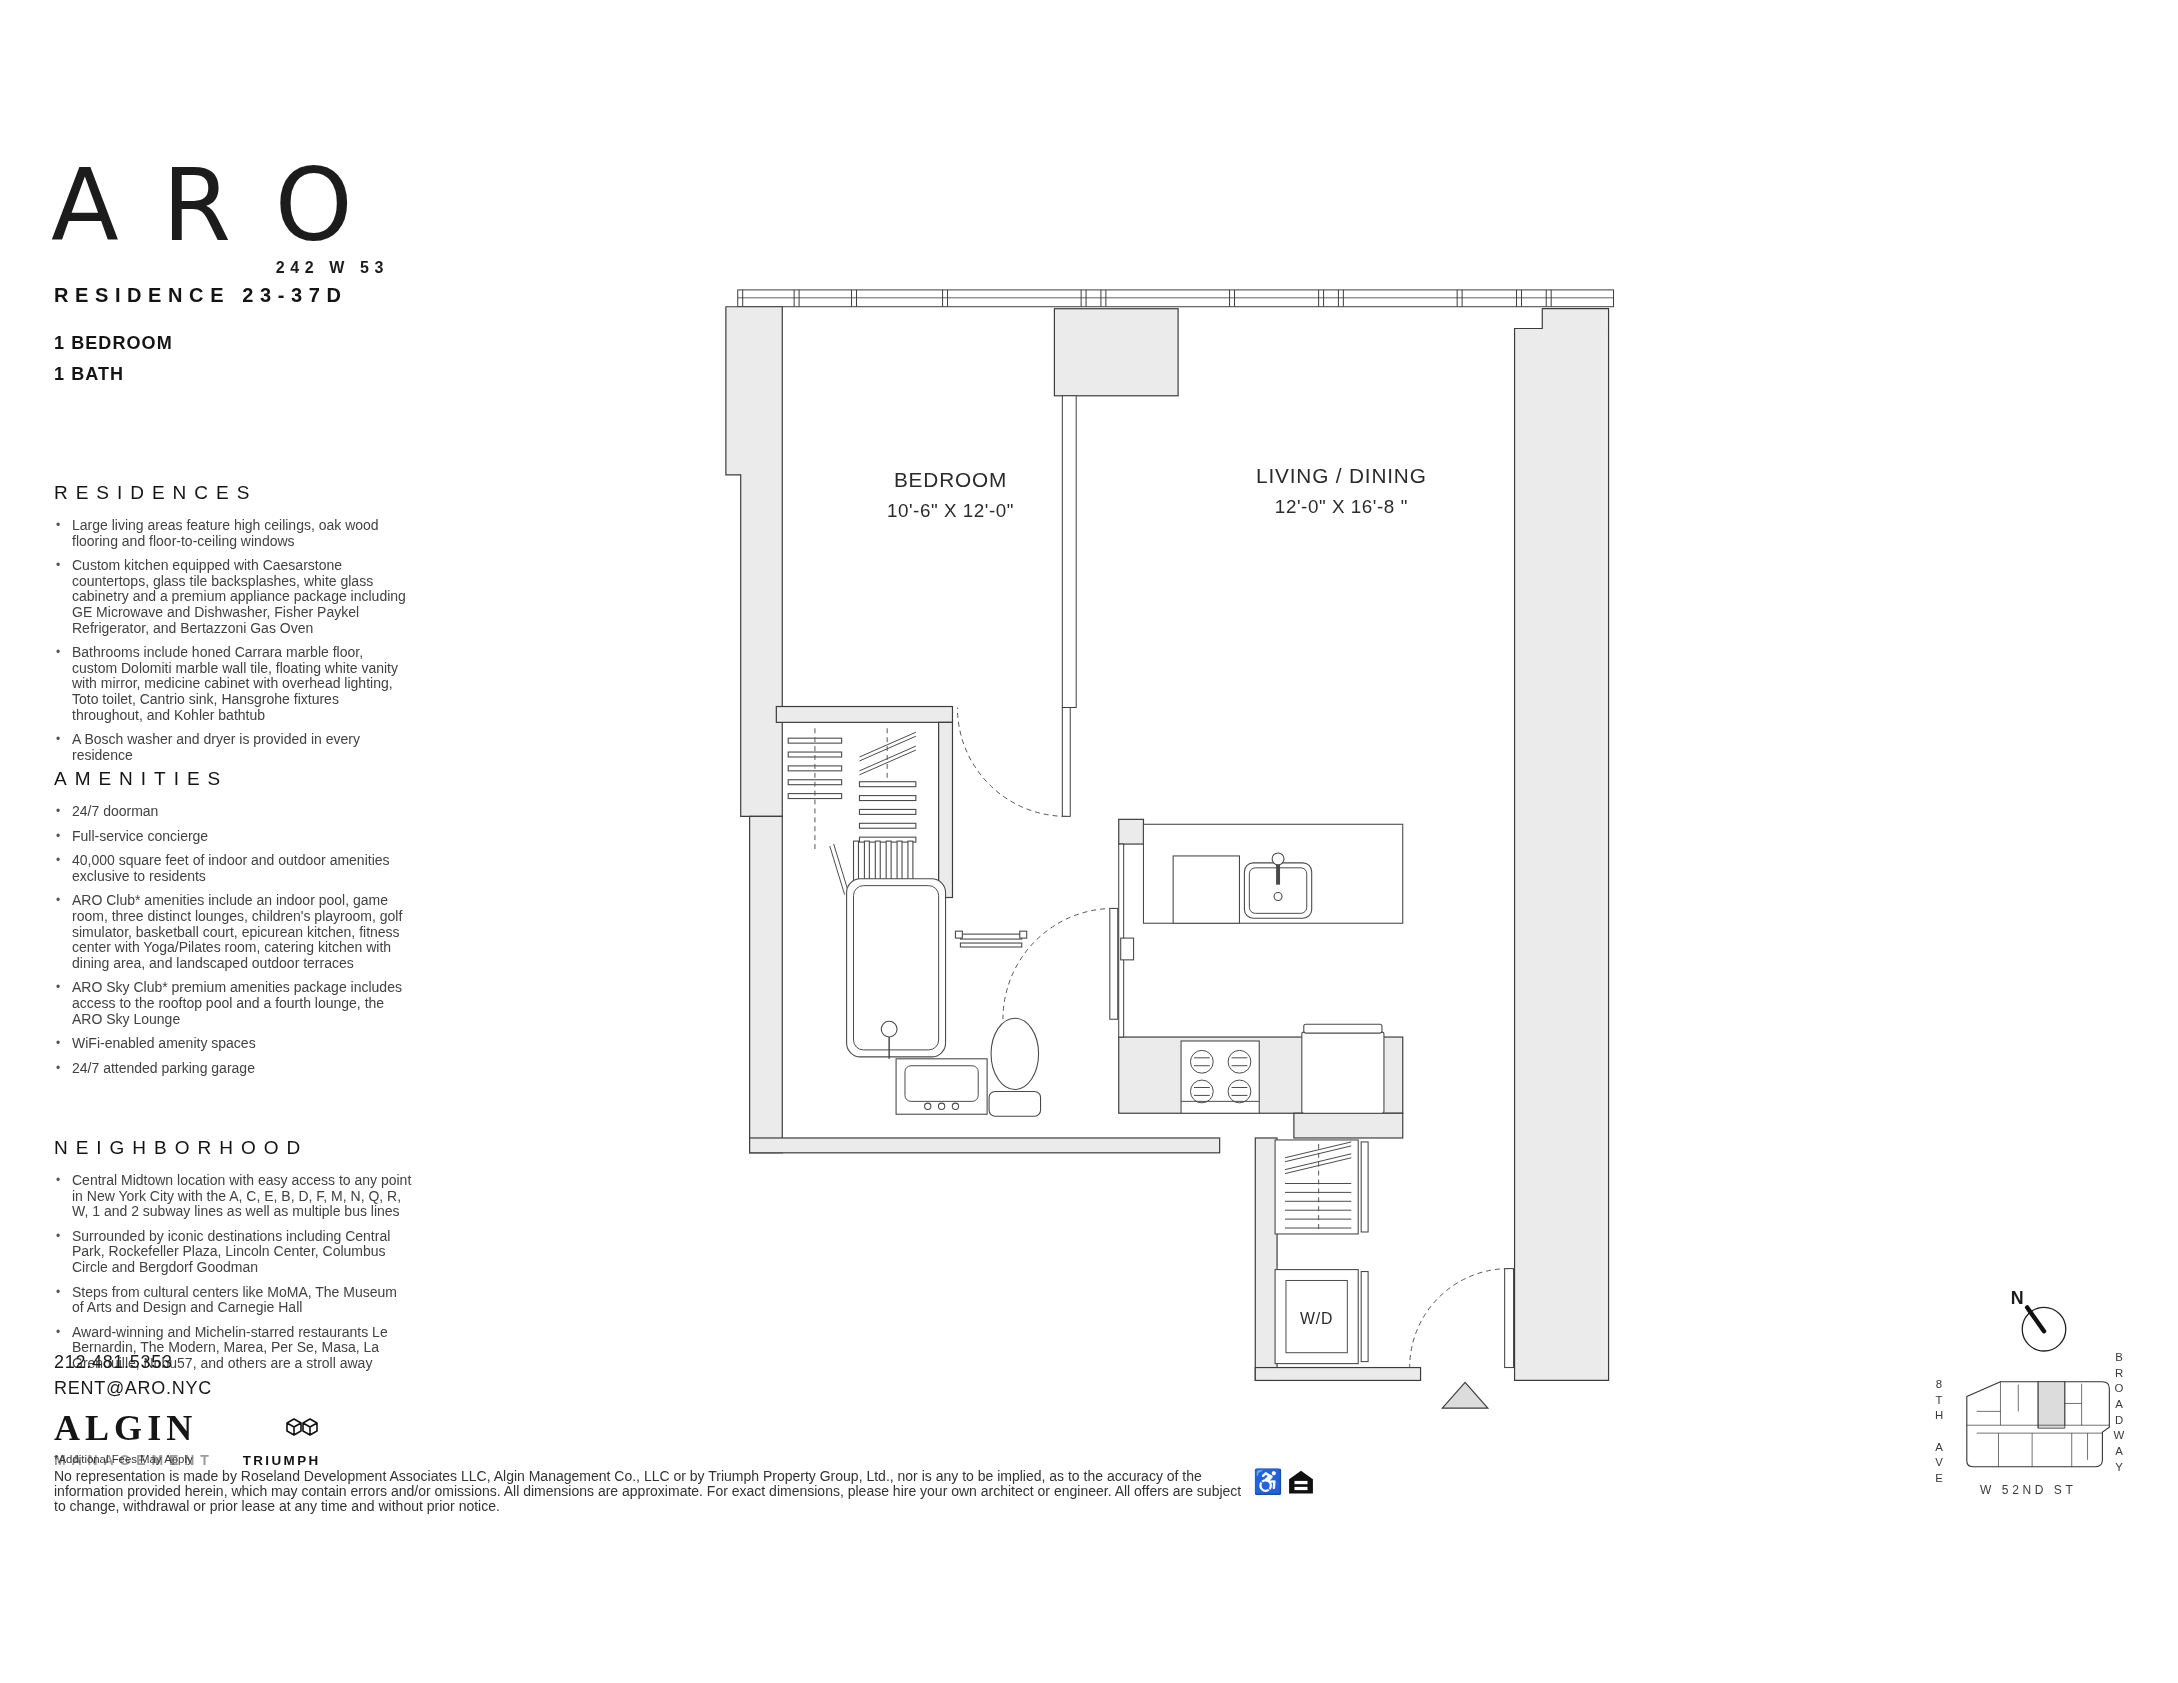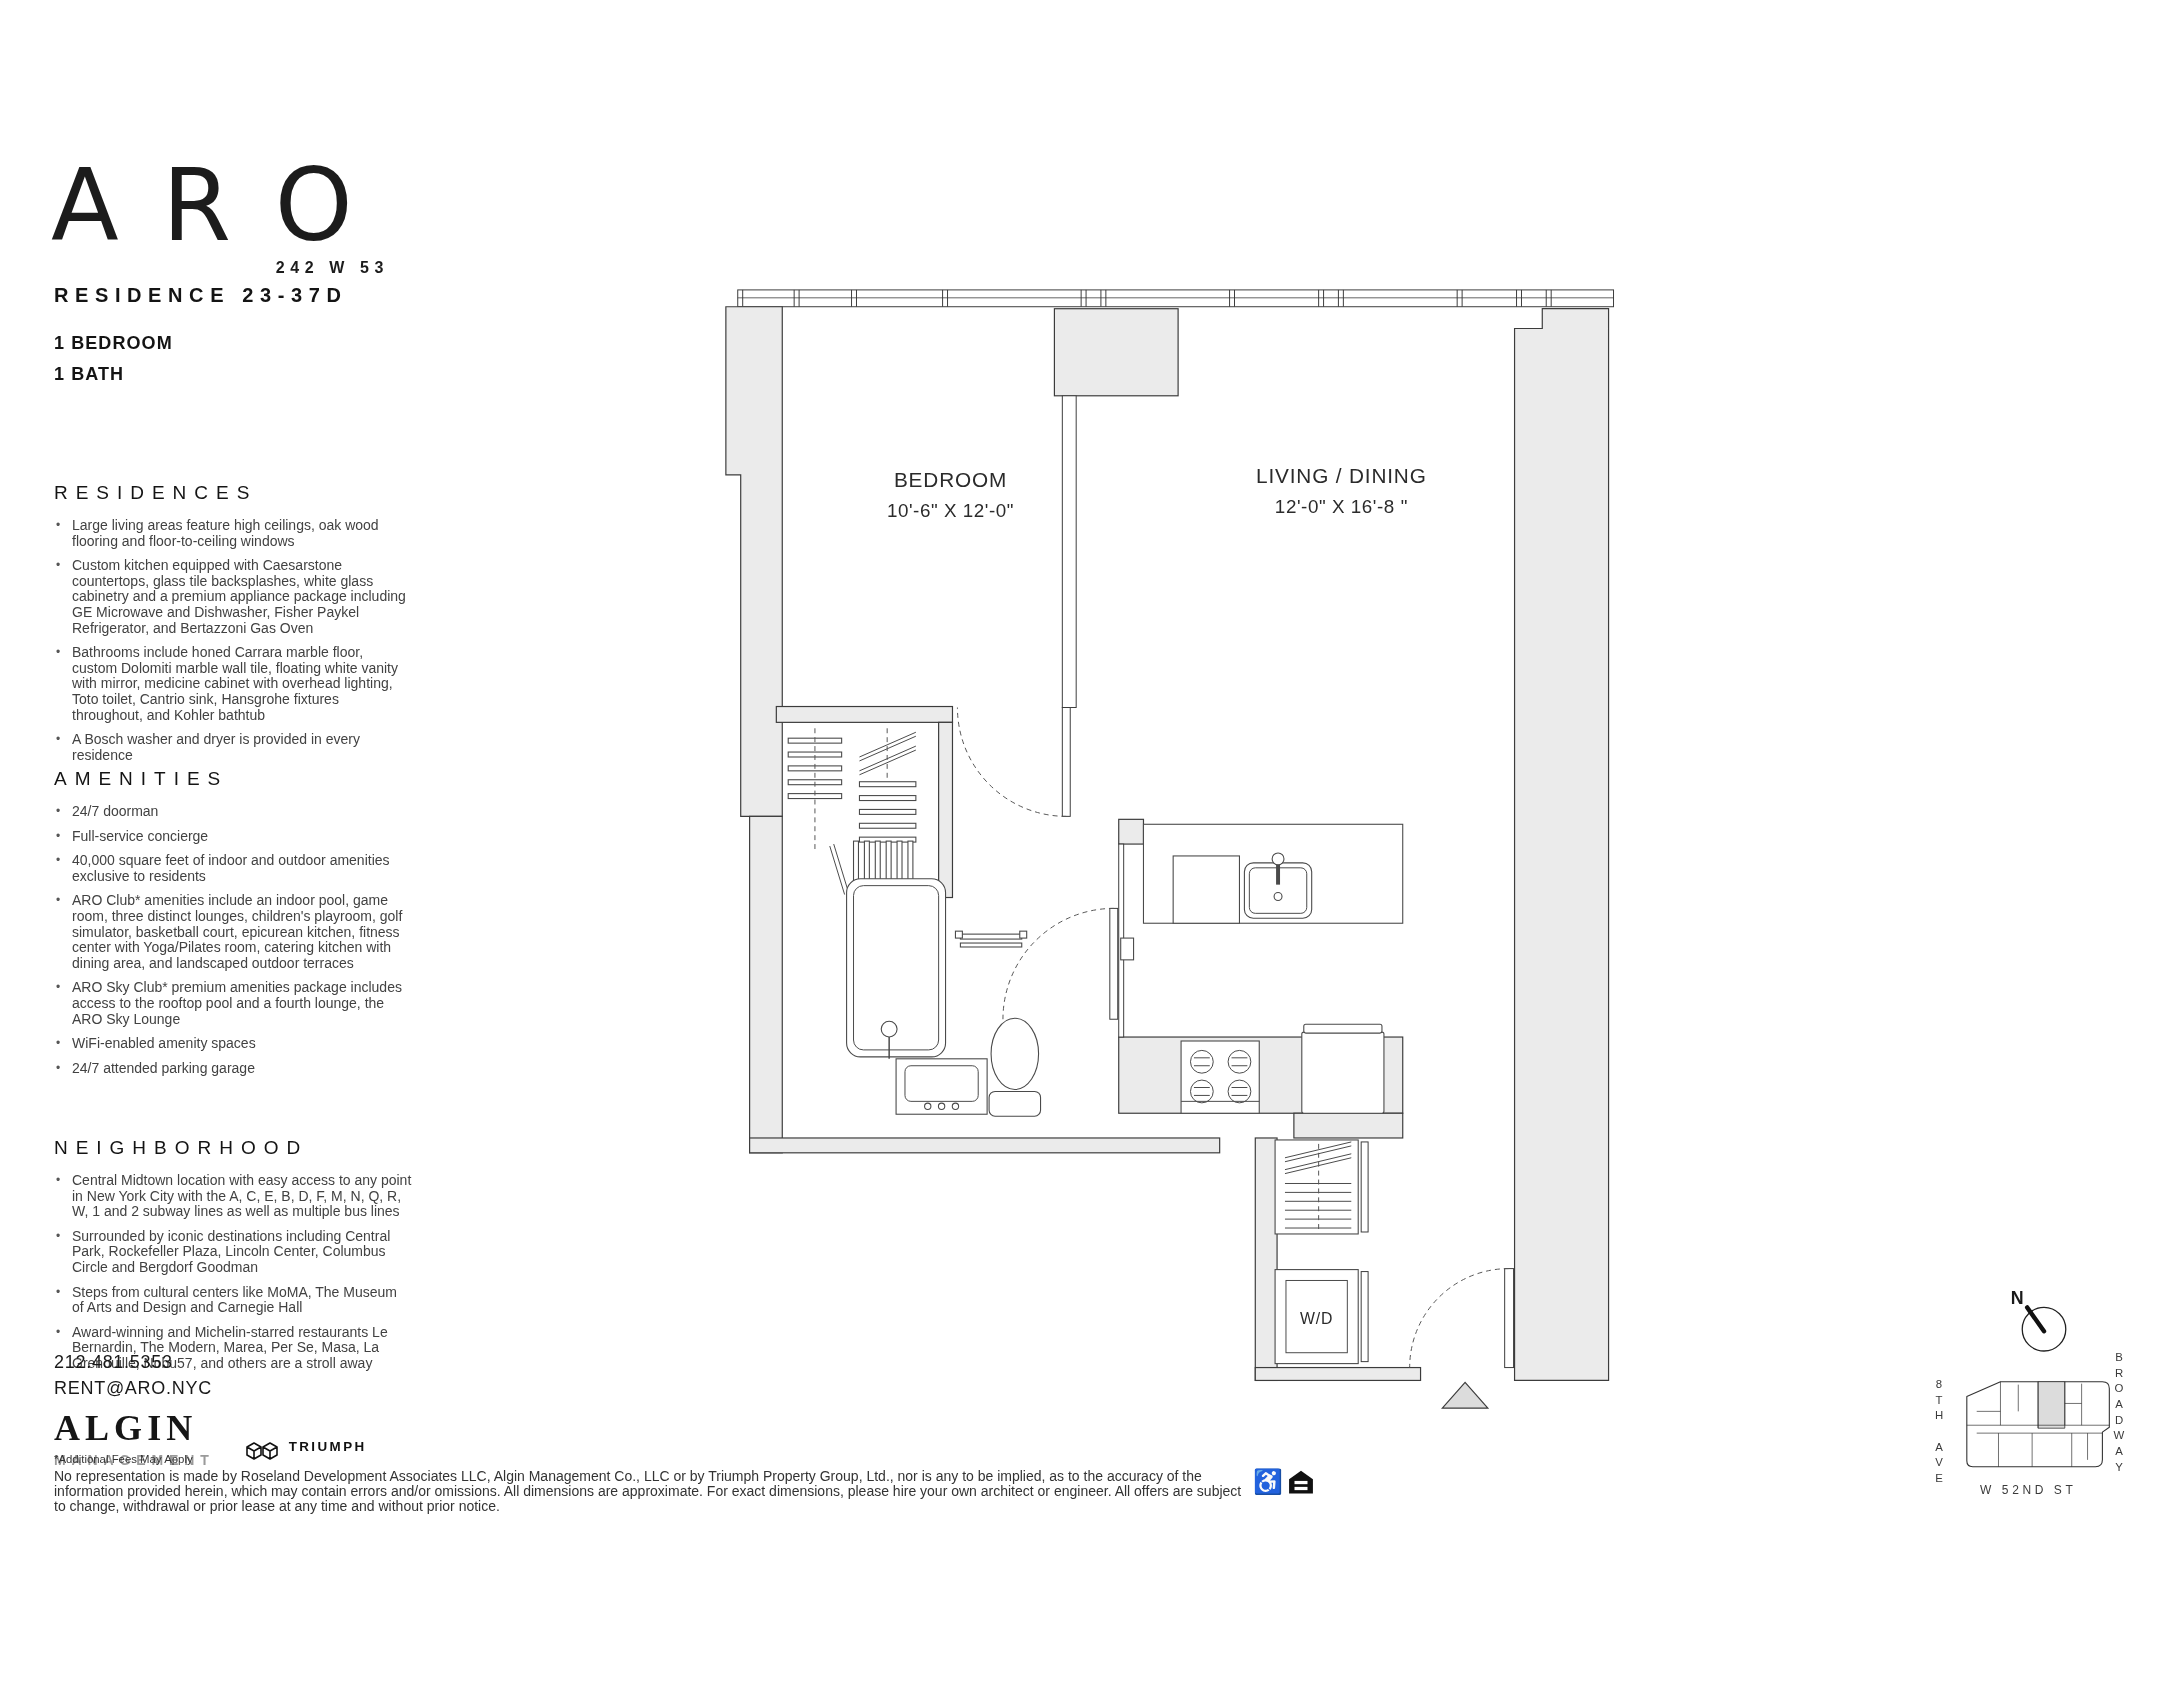--- a/index.html
+++ b/index.html
@@ -36,21 +36,21 @@
   }
   .contact-line{left:54px;font-size:18px;font-weight:400;letter-spacing:0.04em;color:#1a1a1a;}
   .logos-row{left:54px;top:1410px;display:flex;align-items:flex-end;gap:28px;}
   .algin-name{
     font-family:"Liberation Serif",serif;font-size:36px;font-weight:700;
     letter-spacing:0.14em;color:#161616;line-height:1;
   }
   .algin-sub{
     font-size:14px;font-weight:700;letter-spacing:0.42em;color:#9a9a9a;margin-top:6px;
   }
-  .triumph{display:flex;flex-direction:row;align-items:flex-start;gap:8px;}
+  .triumph{display:flex;flex-direction:column;align-items:flex-end;gap:8px;}
   .triumph-name{font-size:13.4px;font-weight:700;letter-spacing:0.18em;color:#111;margin-top:1px;}
   .fees{left:54px;top:1453px;font-size:11.4px;color:#333;text-align:center;}
   .disclaimer{left:54px;top:1469px;width:1193px;font-size:14px;line-height:15px;color:#333;}
   .legal-icons{left:1253px;top:1469px;display:flex;align-items:center;gap:5px;}
   .wheelchair{font-size:24px;line-height:24px;color:#111;}
 
   
   .plan{left:713px;top:267px;}
   .wall{fill:#ebebeb;stroke:#3c3c3c;stroke-width:1.2;}
   .thin{fill:#ffffff;stroke:#3c3c3c;stroke-width:1;}

